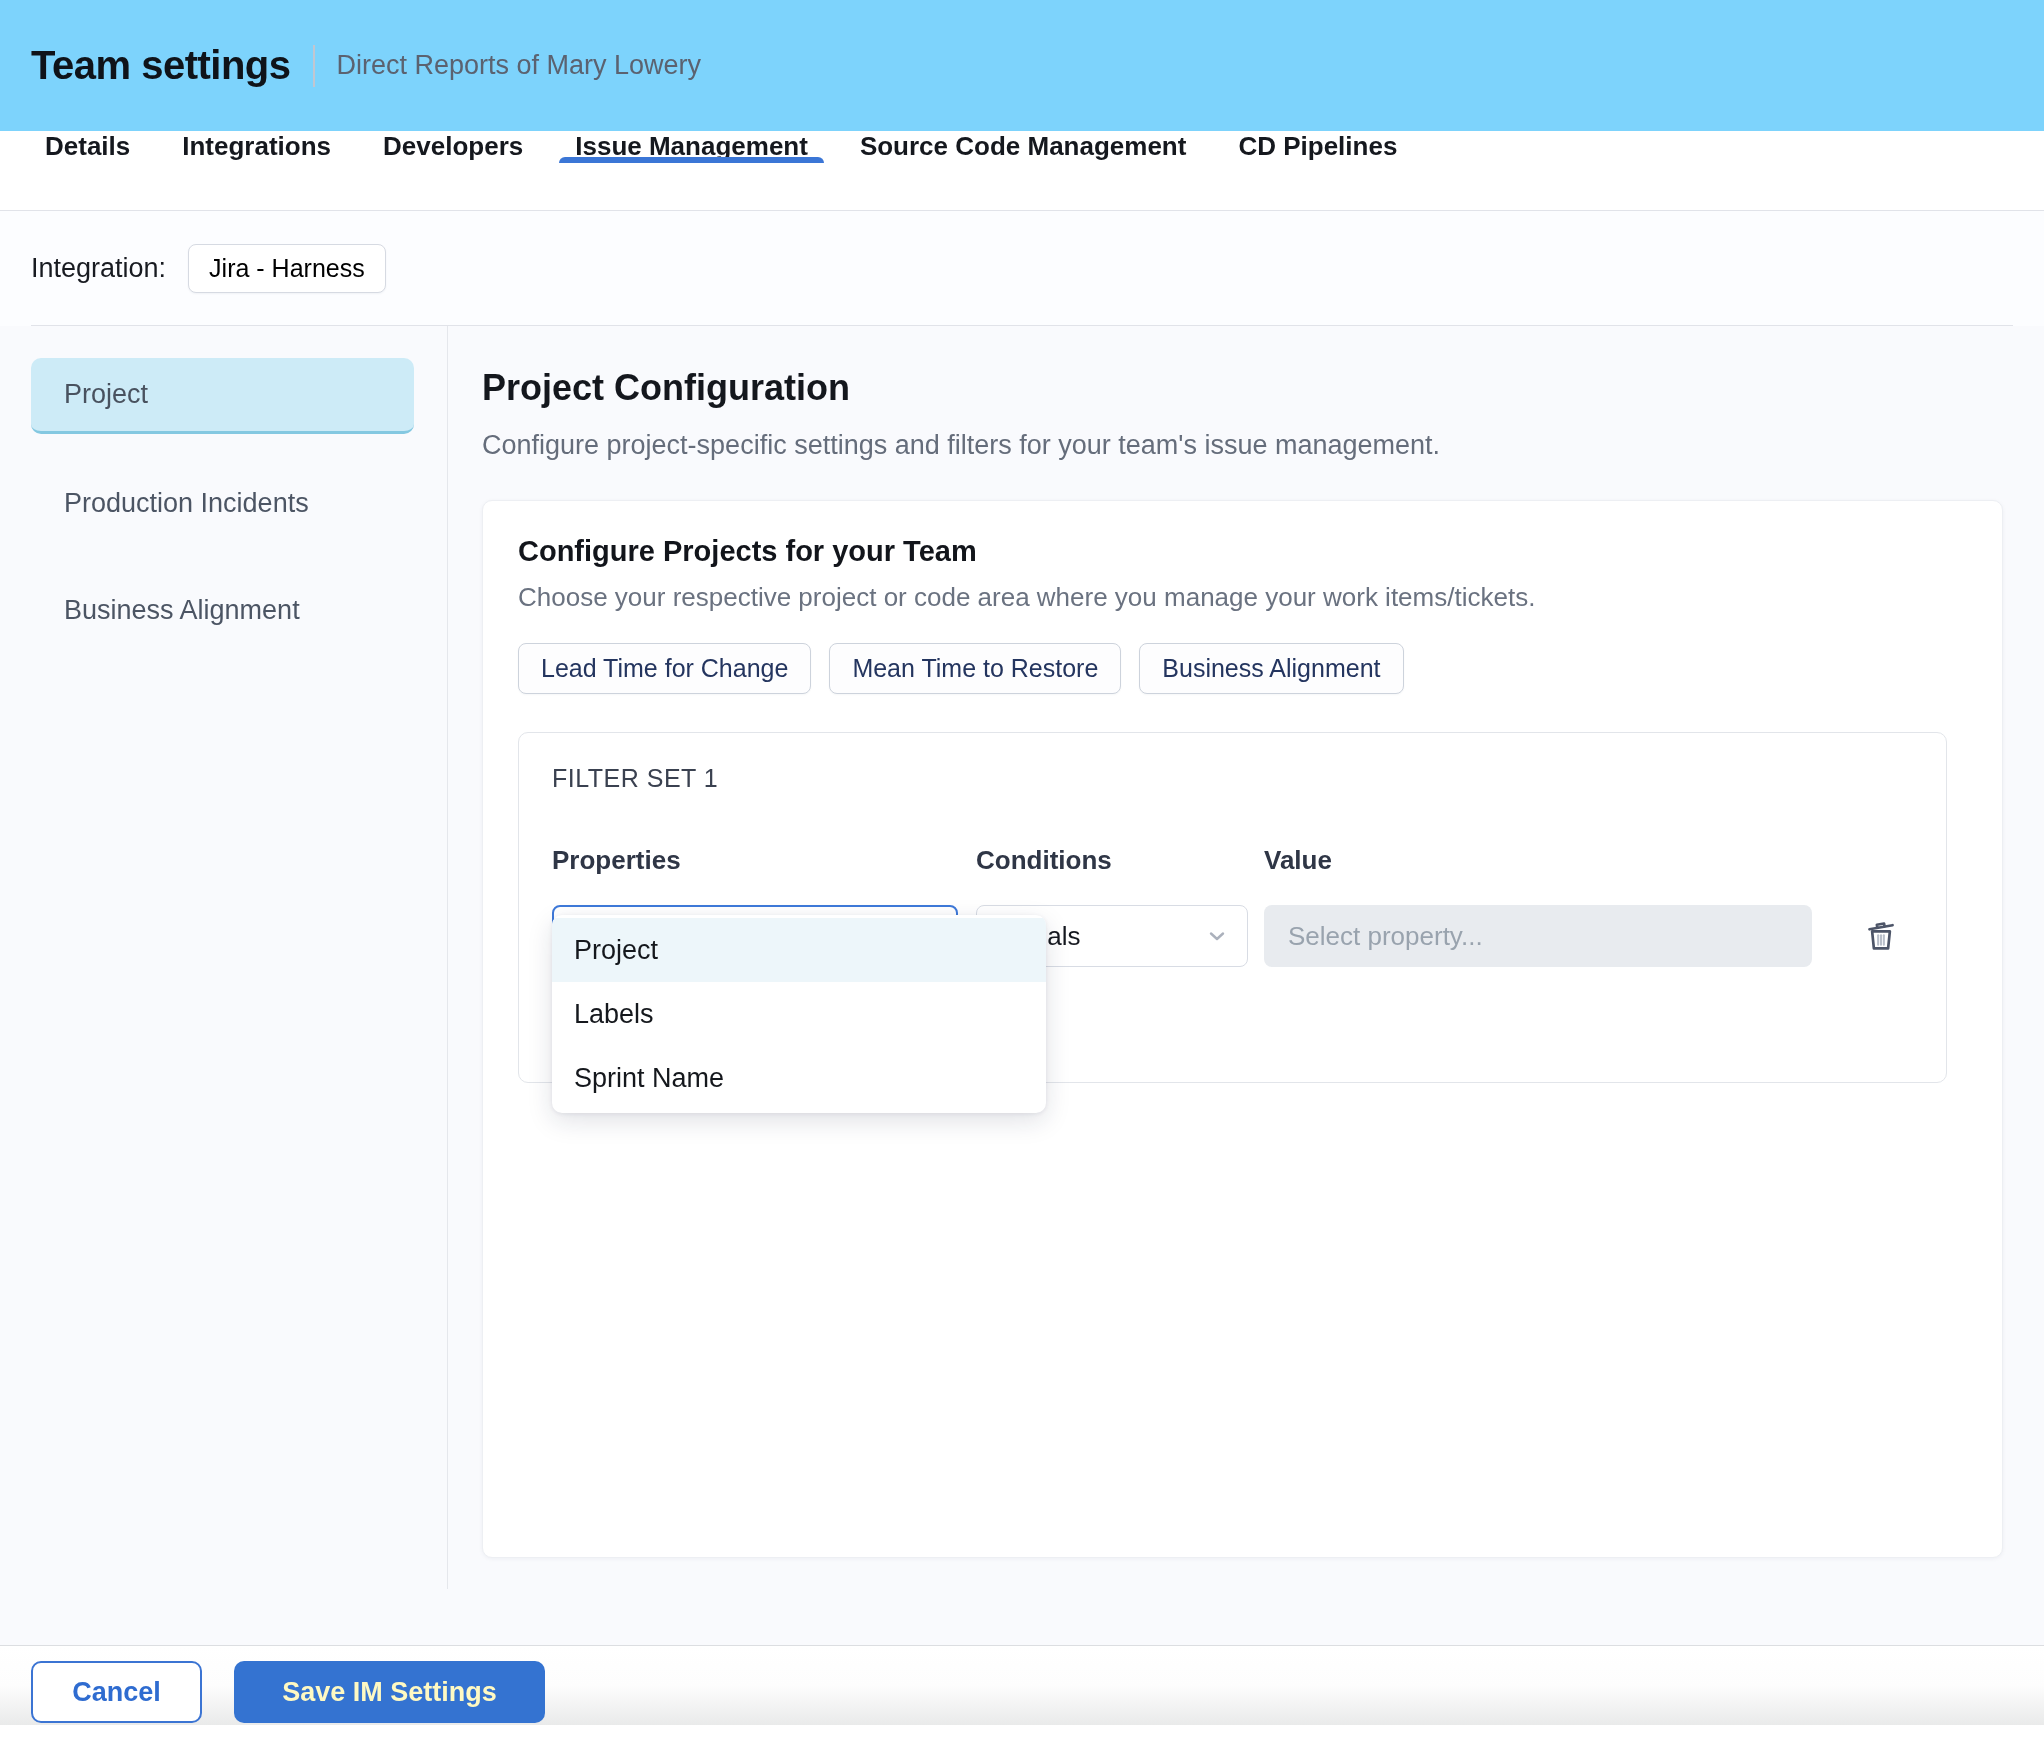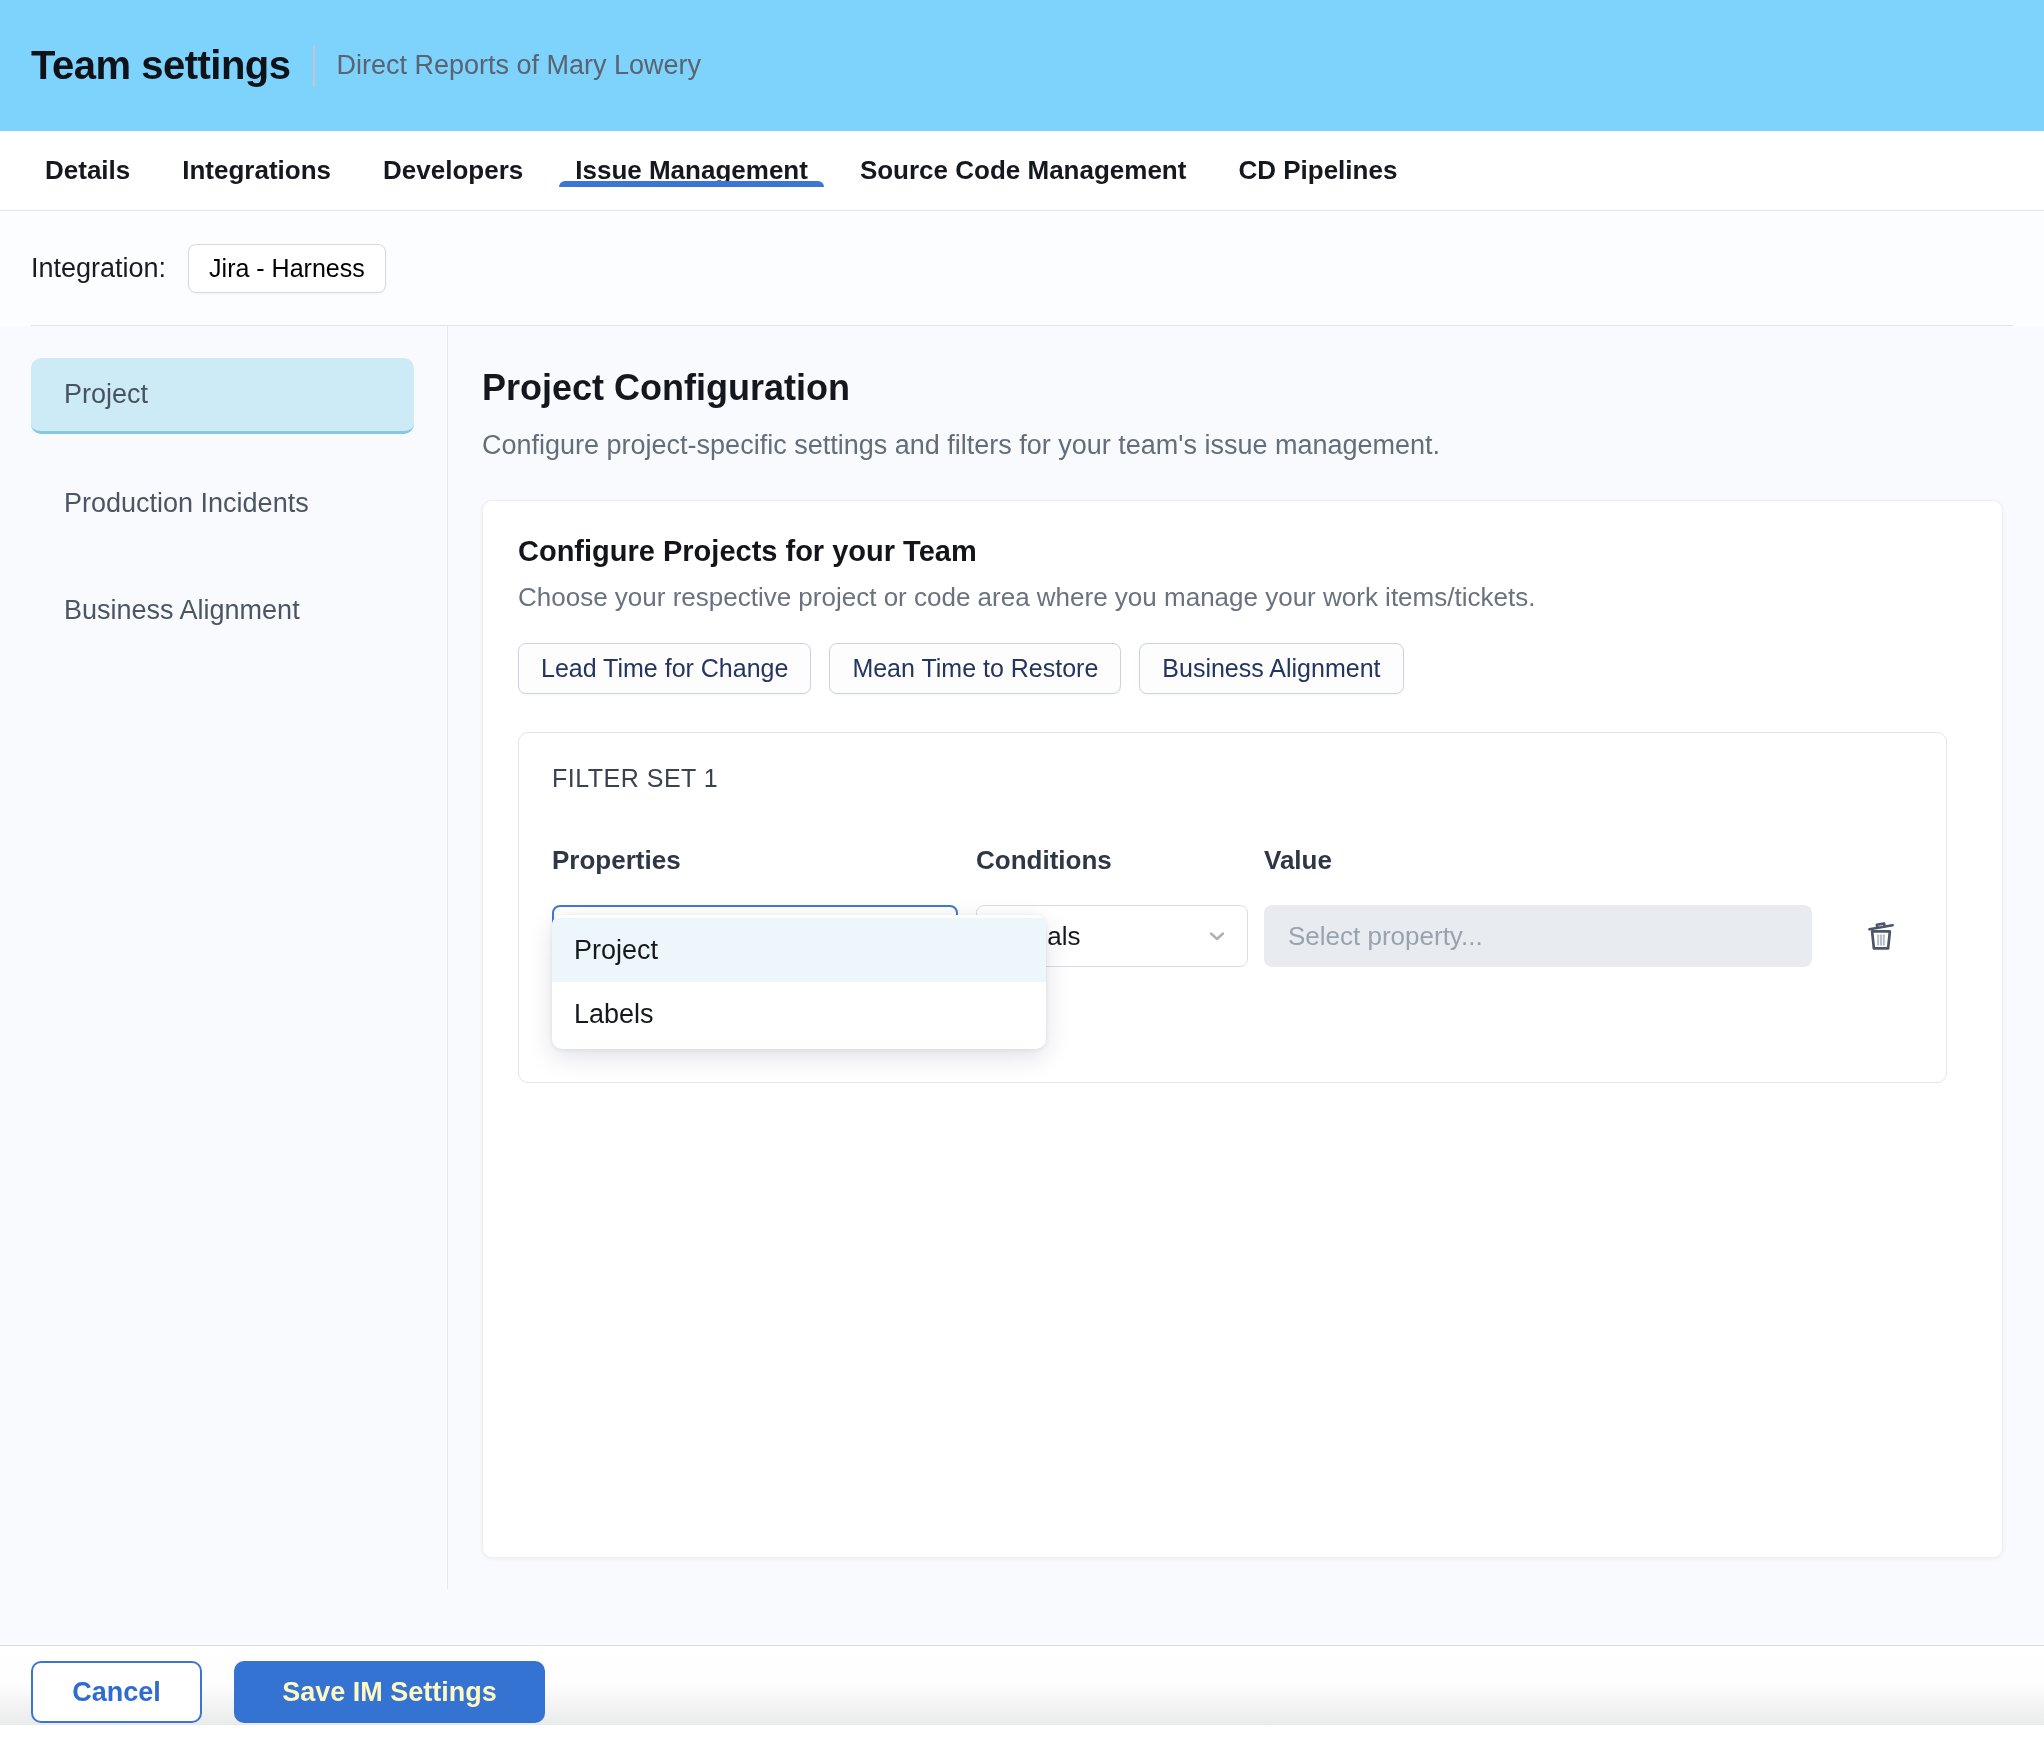--- a/index.html
+++ b/index.html
@@ -11,21 +11,21 @@
     overflow:hidden; position:relative;
   }
 
   
   .header { height:131px; display:flex; align-items:center; padding-left:31px; background:#7dd3fc; }
   .header-title { font-size:40px; font-weight:700; color:#0f1319; letter-spacing:-0.5px; }
   .header-sep { width:2px; height:42px; background:#c2c6d0; margin:0 22px; }
   .header-subtitle { font-size:27px; color:#5b6270; }
 
   
-  .tabbar { height:80px; border-bottom:1px solid #e1e3e9; display:flex; align-items:center; gap:52px; padding-left:45px; background:#fff; }
+  .tabbar { height:80px; border-bottom:1px solid #e1e3e9; display:flex; align-items:flex-start; gap:52px; padding-left:45px; background:#fff; }
   .tab { position:relative; font-size:26px; font-weight:600; color:#15181e; display:flex; align-items:center; cursor:pointer; white-space:nowrap; }
   .tab.active::after { content:""; position:absolute; left:-16px; right:-16px; bottom:-1px; height:6px; background:#3b76d6; border-radius:6px 6px 0 0; }
 
   
   .integration-bar { height:115px; background:#fcfdff; padding:0 31px; display:flex; flex-direction:column; }
   .integration-row { flex:1; display:flex; align-items:center; gap:22px; }
   .integration-label { font-size:27px; color:#181b21; }
   .integration-chip { font-size:25px; color:#000000; border:1px solid #d6dae2; border-radius:8px; padding:9px 20px; background:#fff; box-shadow:0 1px 2px rgba(25,39,80,0.05); cursor:pointer; }
   .section-divider { height:1px; background:#e1e3e9; }
 
@@ -147,20 +147,21 @@
               <span class="chevron">
                 <svg width="24" height="24" viewBox="0 0 24 24">
                     <path d="M6 9.5 L12 15 L18 9.5" fill="none" stroke="#9aa1ac" stroke-width="2.4" stroke-linecap="round" stroke-linejoin="round"></path>
                   </svg>
               </span>
             </div>
 
             <div class="dropdown">
               <div class="dropdown-item highlighted">Project</div>
               <div class="dropdown-item">Labels</div>
+              <div class="dropdown-item">Sprint Name</div>
             </div>
           </div>
 
           <div class="col-conditions">
             <div class="fcol-label">Conditions</div>
             <div class="select normal">
               <span>Equals</span>
               <span class="chevron">
                 <svg width="24" height="24" viewBox="0 0 24 24">
                     <path d="M6 9.5 L12 15 L18 9.5" fill="none" stroke="#abb1bc" stroke-width="2.4" stroke-linecap="round" stroke-linejoin="round"></path>

